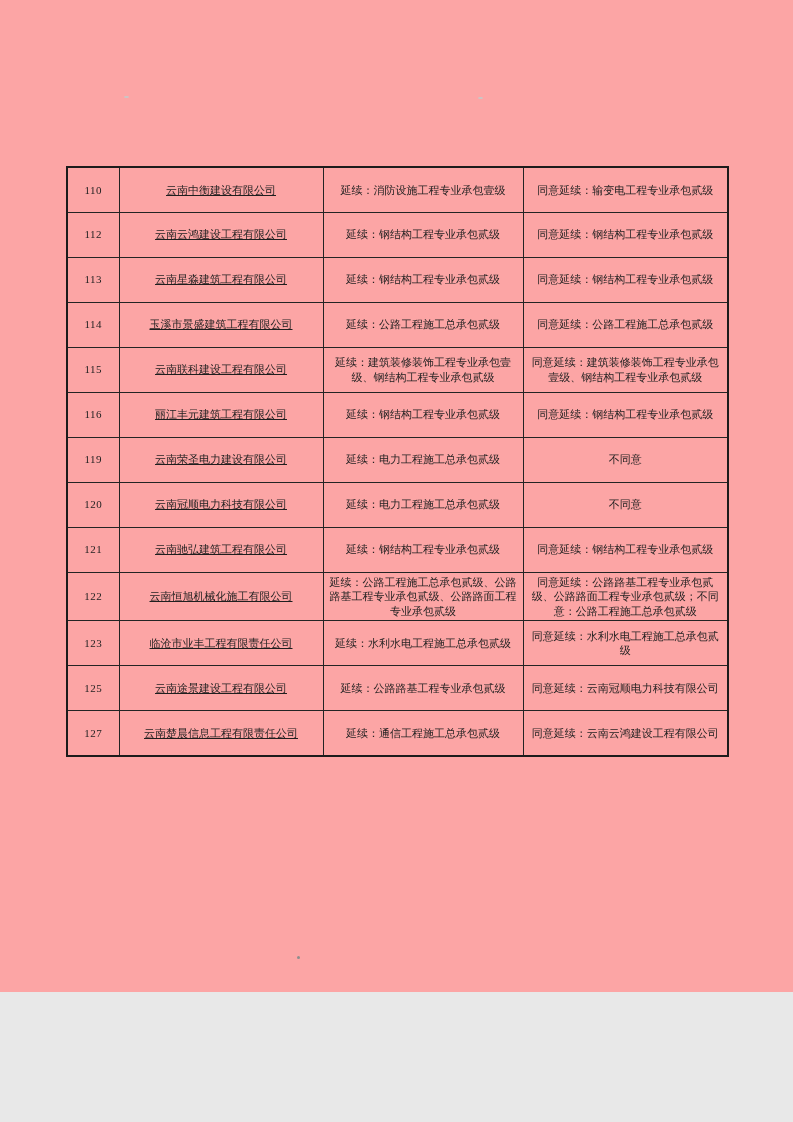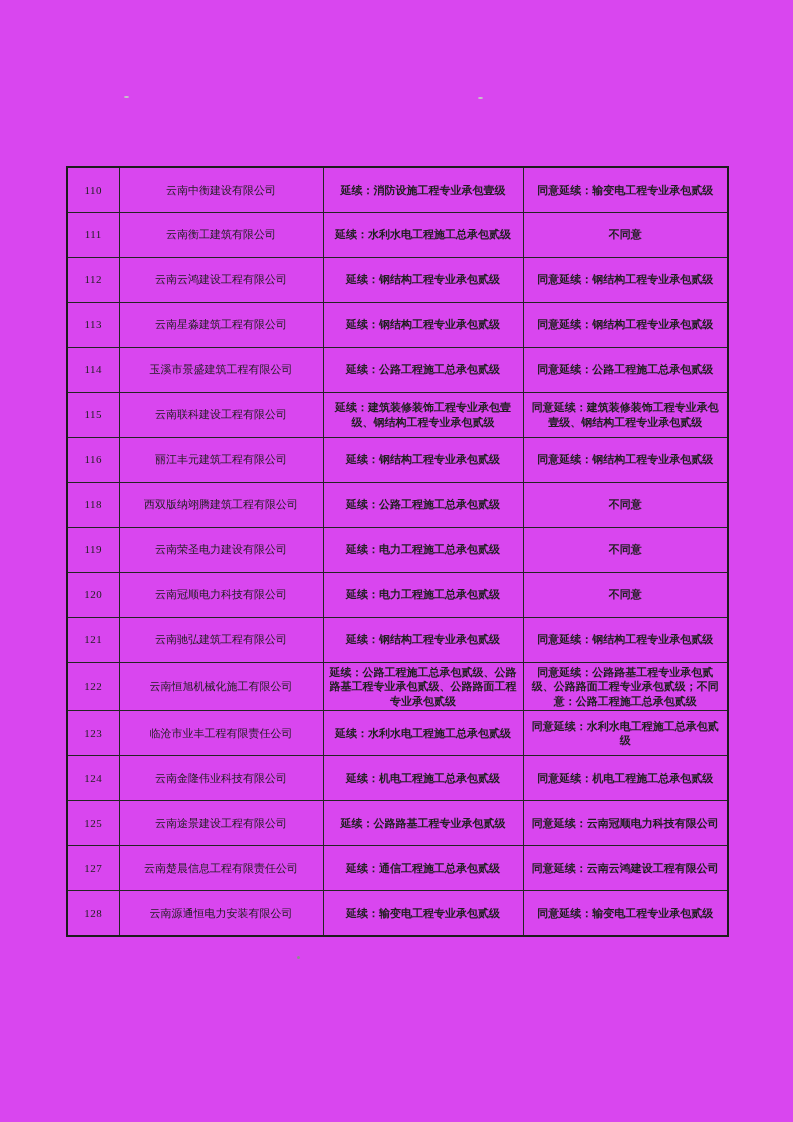--- a/index.html
+++ b/index.html
@@ -3,22 +3,22 @@
 <meta charset="utf-8">
 <style>
   html, body {
     margin: 0;
     padding: 0;
     background: #e8e8e8;
   }
   .page {
     position: relative;
     width: 793px;
-    height: 1122px;
-    background: #d946ef;
+    height: 992px;
+    background: #fca5a5;
     overflow: hidden;
     font-family: "Liberation Serif", "DejaVu Serif", serif;
   }
   table.approval-table {
     position: absolute;
     left: 66px;
     top: 166px;
     width: 661px;
     border-collapse: collapse;
     table-layout: fixed;
@@ -34,22 +34,22 @@
     font-size: 11px;
     line-height: 14.5px;
     color: #1f1f1f;
     word-break: break-all;
   }
   td.col-no {
     font-size: 11.5px;
     letter-spacing: 0.5px;
     font-family: "Liberation Serif", "DejaVu Serif", serif;
   }
-  td.col-company { padding: 2px 8px; }
-  td.col-app, td.col-result { padding: 2px 4px; font-weight: bold; }
+  td.col-company { padding: 2px 8px; text-decoration: underline; }
+  td.col-app, td.col-result { padding: 2px 4px; }
 
   
   .speck {
     position: absolute;
     background: #c8c8c8;
     border-radius: 50%;
   }
   .speck.s1 { left: 124px; top: 96px;  width: 5px; height: 2px; }
   .speck.s2 { left: 478px; top: 97px;  width: 5px; height: 2px; }
   .speck.s3 { left: 297px; top: 956px; width: 3px; height: 3px; background: #8d8d8d; }
@@ -71,26 +71,20 @@
       <col style="width:205px">
     </colgroup>
     <tbody>
         <tr class="row">
     <td class="col-no">110</td>
     <td class="col-company">云南中衡建设有限公司</td>
     <td class="col-app">延续：消防设施工程专业承包壹级</td>
     <td class="col-result">同意延续：输变电工程专业承包贰级</td>
   </tr>
         <tr class="row">
-    <td class="col-no">111</td>
-    <td class="col-company">云南衡工建筑有限公司</td>
-    <td class="col-app">延续：水利水电工程施工总承包贰级</td>
-    <td class="col-result">不同意</td>
-  </tr>
-        <tr class="row">
     <td class="col-no">112</td>
     <td class="col-company">云南云鸿建设工程有限公司</td>
     <td class="col-app">延续：钢结构工程专业承包贰级</td>
     <td class="col-result">同意延续：钢结构工程专业承包贰级</td>
   </tr>
         <tr class="row">
     <td class="col-no">113</td>
     <td class="col-company">云南星淼建筑工程有限公司</td>
     <td class="col-app">延续：钢结构工程专业承包贰级</td>
     <td class="col-result">同意延续：钢结构工程专业承包贰级</td>
@@ -105,26 +99,20 @@
     <td class="col-no">115</td>
     <td class="col-company">云南联科建设工程有限公司</td>
     <td class="col-app">延续：建筑装修装饰工程专业承包壹级、钢结构工程专业承包贰级</td>
     <td class="col-result">同意延续：建筑装修装饰工程专业承包壹级、钢结构工程专业承包贰级</td>
   </tr>
         <tr class="row">
     <td class="col-no">116</td>
     <td class="col-company">丽江丰元建筑工程有限公司</td>
     <td class="col-app">延续：钢结构工程专业承包贰级</td>
     <td class="col-result">同意延续：钢结构工程专业承包贰级</td>
-  </tr>
-        <tr class="row">
-    <td class="col-no">118</td>
-    <td class="col-company">西双版纳翊腾建筑工程有限公司</td>
-    <td class="col-app">延续：公路工程施工总承包贰级</td>
-    <td class="col-result">不同意</td>
   </tr>
         <tr class="row">
     <td class="col-no">119</td>
     <td class="col-company">云南荣圣电力建设有限公司</td>
     <td class="col-app">延续：电力工程施工总承包贰级</td>
     <td class="col-result">不同意</td>
   </tr>
         <tr class="row">
     <td class="col-no">120</td>
     <td class="col-company">云南冠顺电力科技有限公司</td>
@@ -143,39 +131,27 @@
     <td class="col-app">延续：公路工程施工总承包贰级、公路路基工程专业承包贰级、公路路面工程专业承包贰级</td>
     <td class="col-result">同意延续：公路路基工程专业承包贰级、公路路面工程专业承包贰级；不同意：公路工程施工总承包贰级</td>
   </tr>
         <tr class="row">
     <td class="col-no">123</td>
     <td class="col-company">临沧市业丰工程有限责任公司</td>
     <td class="col-app">延续：水利水电工程施工总承包贰级</td>
     <td class="col-result">同意延续：水利水电工程施工总承包贰级</td>
   </tr>
         <tr class="row">
-    <td class="col-no">124</td>
-    <td class="col-company">云南金隆伟业科技有限公司</td>
-    <td class="col-app">延续：机电工程施工总承包贰级</td>
-    <td class="col-result">同意延续：机电工程施工总承包贰级</td>
-  </tr>
-        <tr class="row">
     <td class="col-no">125</td>
     <td class="col-company">云南途景建设工程有限公司</td>
     <td class="col-app">延续：公路路基工程专业承包贰级</td>
     <td class="col-result">同意延续：云南冠顺电力科技有限公司</td>
   </tr>
         <tr class="row">
     <td class="col-no">127</td>
     <td class="col-company">云南楚晨信息工程有限责任公司</td>
     <td class="col-app">延续：通信工程施工总承包贰级</td>
     <td class="col-result">同意延续：云南云鸿建设工程有限公司</td>
   </tr>
-        <tr class="row">
-    <td class="col-no">128</td>
-    <td class="col-company">云南源通恒电力安装有限公司</td>
-    <td class="col-app">延续：输变电工程专业承包贰级</td>
-    <td class="col-result">同意延续：输变电工程专业承包贰级</td>
-  </tr>
       </tbody>
   </table>
 
 </div>
 
 </body></html>

